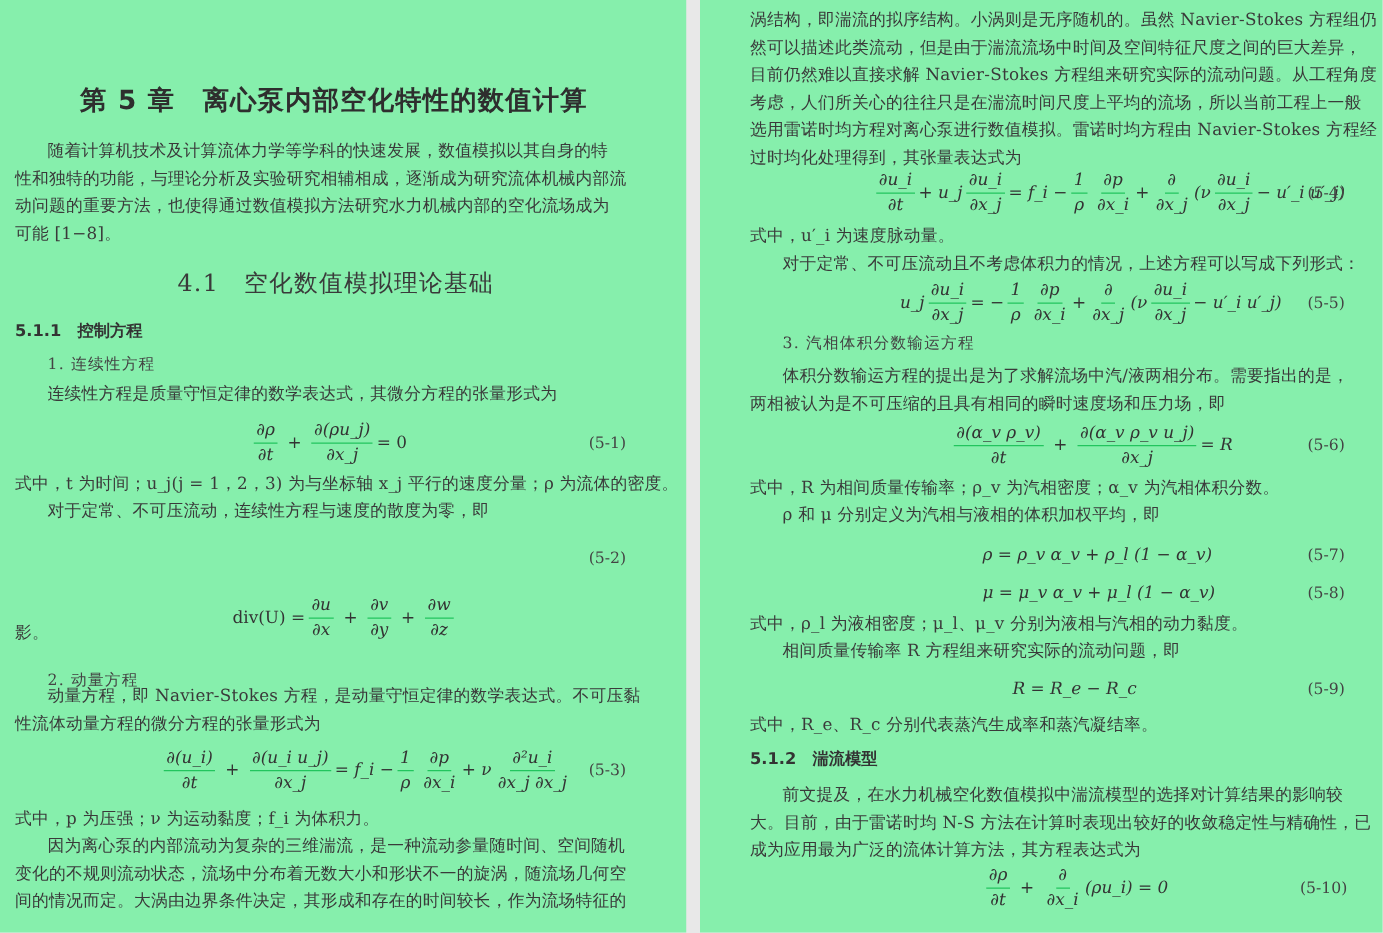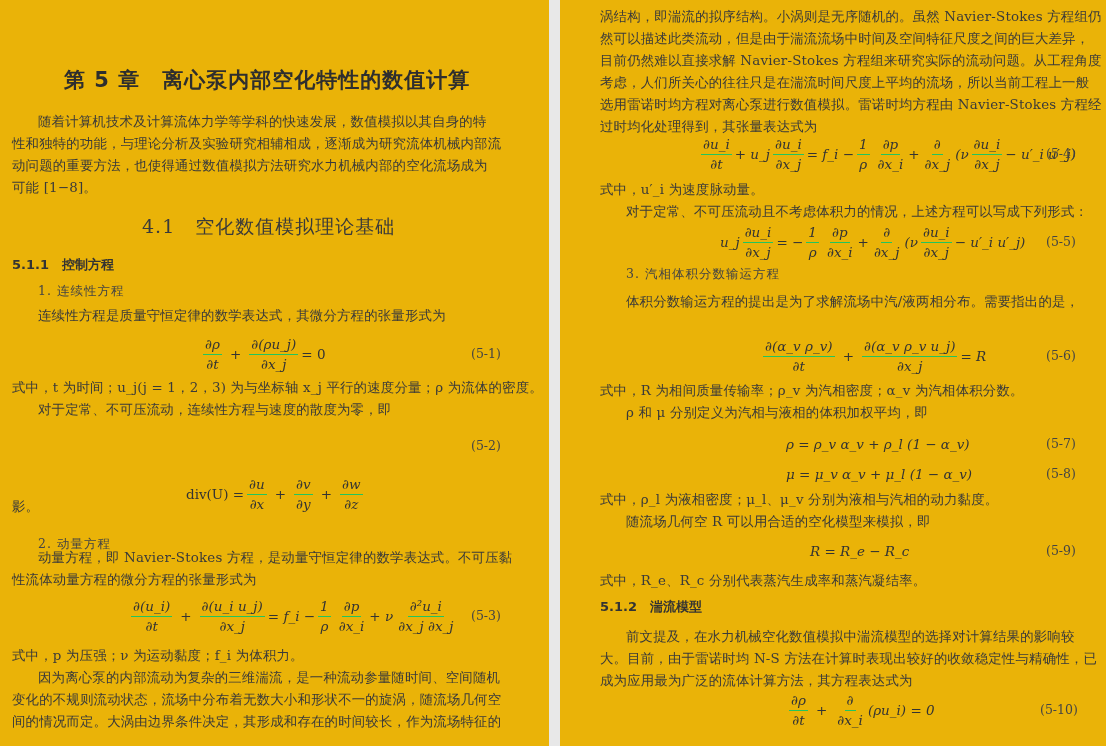--- a/index.html
+++ b/index.html
@@ -4,21 +4,21 @@
 <style>
   html, body { margin:0; padding:0; }
   body {
     width:1106px; height:746px; overflow:hidden;
     background:#e8e8e8;
     font-family:"DejaVu Serif","Liberation Serif",serif;
     color:#333;
     position:relative;
   }
   .page {
-    position:absolute; top:0; height:746px; background:#eab308; overflow:hidden;
+    position:absolute; top:0; height:746px; background:#86efac; overflow:hidden;
   }
   #page-left { left:0; width:549px; }
   #page-right { left:560px; width:546px; }
   .abs { position:absolute; white-space:nowrap; }
   .txt { font-size:13.4px; line-height:20px; color:#3a3a3a; letter-spacing:0.2px; }
   .chapter-title {
     font-family:"DejaVu Sans","Liberation Sans",sans-serif;
     font-weight:bold; font-size:21px; color:#2e2e2e; letter-spacing:1px;
   }
   .section-title { font-size:19px; color:#3a3a3a; letter-spacing:1px; }
@@ -194,20 +194,21 @@
     <span class="frac">
         <span class="num">∂u_i</span>
         <span class="den">∂x_j</span>
       </span>
     <span>− u′_i u′_j)</span>
   </div>
   <div class="abs eq-num" style="left:486px;top:234px;">(5-5)</div>
 
   <div class="abs item-title" style="left:66px;top:266px;">3. 汽相体积分数输运方程</div>
   <div class="abs txt" style="left:66px;top:292px;">体积分数输运方程的提出是为了求解流场中汽/液两相分布。需要指出的是，</div>
+  <div class="abs txt" style="left:40px;top:314px;">两相被认为是不可压缩的且具有相同的瞬时速度场和压力场，即</div>
 
   <div class="abs eq" style="left:200px;top:338px;">
     <span class="frac">
         <span class="num">∂(α_v ρ_v)</span>
         <span class="den">∂t</span>
       </span>
     <span class="op">+</span>
     <span class="frac">
         <span class="num">∂(α_v ρ_v u_j)</span>
         <span class="den">∂x_j</span>
@@ -223,21 +224,21 @@
       <span>ρ = ρ_v α_v + ρ_l (1 − α_v)</span>
     </div>
   <div class="abs eq-num" style="left:486px;top:436px;">(5-7)</div>
 
   <div class="abs eq" style="left:226px;top:466px;">
       <span>μ = μ_v α_v + μ_l (1 − α_v)</span>
     </div>
   <div class="abs eq-num" style="left:486px;top:466px;">(5-8)</div>
 
   <div class="abs txt" style="left:40px;top:490px;">式中，ρ_l 为液相密度；μ_l、μ_v 分别为液相与汽相的动力黏度。</div>
-  <div class="abs txt" style="left:66px;top:512px;">随流场几何空 R 可以用合适的空化模型来模拟，即</div>
+  <div class="abs txt" style="left:66px;top:512px;">相间质量传输率 R 方程组来研究实际的流动问题，即</div>
 
   <div class="abs eq" style="left:250px;top:543px;">
       <span>R = R_e − R_c</span>
     </div>
   <div class="abs eq-num" style="left:486px;top:543px;">(5-9)</div>
 
   <div class="abs txt" style="left:40px;top:571px;">式中，R_e、R_c 分别代表蒸汽生成率和蒸汽凝结率。</div>
   <div class="abs subsection-title" style="left:40px;top:598px;">5.1.2　湍流模型</div>
 
   <div class="abs txt" style="left:66px;top:627px;">前文提及，在水力机械空化数值模拟中湍流模型的选择对计算结果的影响较</div>

